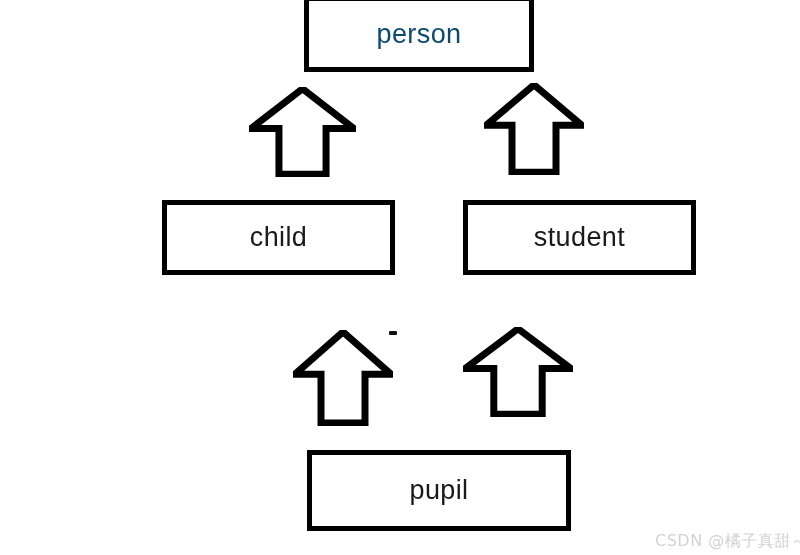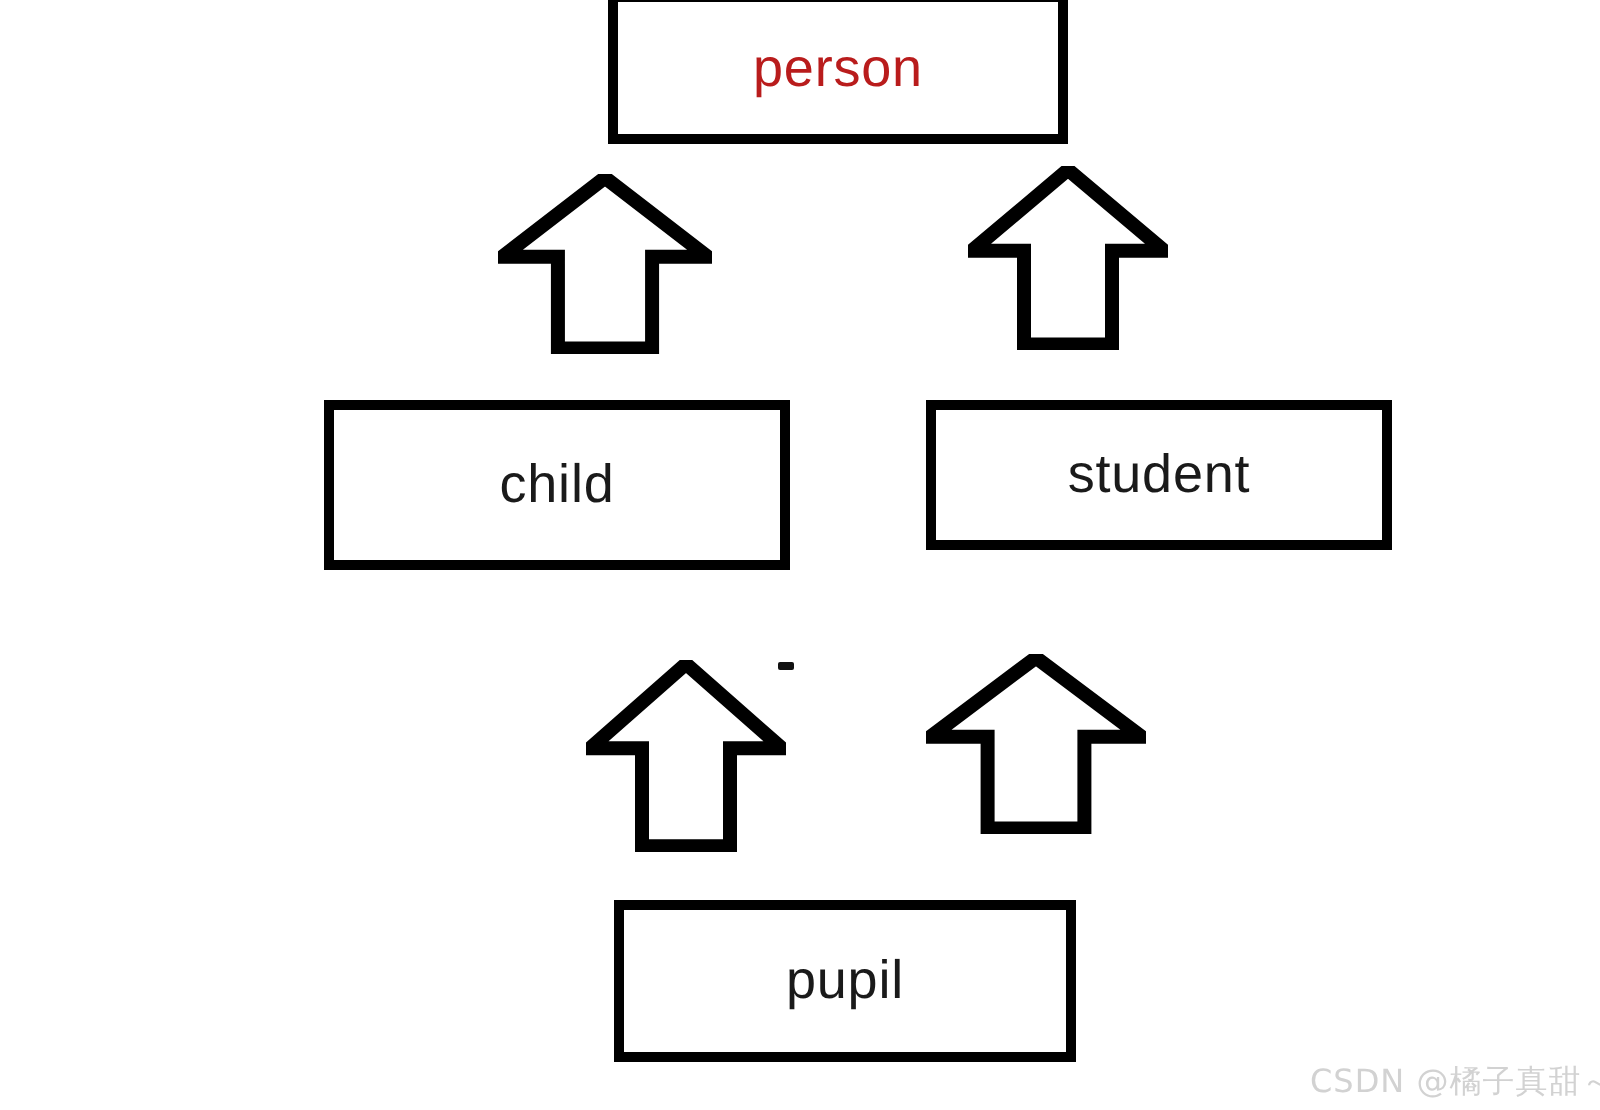--- a/index.html
+++ b/index.html
@@ -59,32 +59,32 @@
     white-space: nowrap;
     user-select: none;
   }
 </style>
 </head>
 <body>
 
 <div id="canvas" style="background: rgb(255, 255, 255);">
 
   <div class="node-box" style="left: 304px; top: -4px; width: 230px; height: 76px; border-color: rgb(0, 0, 0);">
-    <span class="node-label" style="color: #b91c1c;">person</span>
+    <span class="node-label" style="color: #0c4a6e;">person</span>
   </div>
 
-  <div class="node-box" style="left: 162px; top: 200px; width: 233px; height: 85px; border-color: rgb(0, 0, 0);">
+  <div class="node-box" style="left: 162px; top: 200px; width: 233px; height: 75px; border-color: rgb(0, 0, 0);">
     <span class="node-label" style="color: rgb(26, 26, 26);">child</span>
   </div>
 
   <div class="node-box" style="left: 463px; top: 200px; width: 233px; height: 75px; border-color: rgb(0, 0, 0);">
     <span class="node-label" style="color: rgb(26, 26, 26);">student</span>
   </div>
 
-  <div class="node-box" style="left: 307px; top: 450px; width: 231px; height: 81px; border-color: rgb(0, 0, 0);">
+  <div class="node-box" style="left: 307px; top: 450px; width: 264px; height: 81px; border-color: rgb(0, 0, 0);">
     <span class="node-label" style="color: rgb(26, 26, 26);">pupil</span>
   </div>
 
   <div class="arrow-wrap" style="left: 249px; top: 87px; width: 107px; height: 90px;">
     <svg viewBox="0 0 100 100" preserveAspectRatio="none">
       <polygon points="50,2 98,46 72,46 72,97 28,97 28,46 2,46" fill="#ffffff" stroke="#000000" stroke-width="7" stroke-linejoin="miter" vector-effect="non-scaling-stroke"></polygon>
     </svg>
   </div>
 
   <div class="arrow-wrap" style="left: 484px; top: 83px; width: 100px; height: 92px;">

